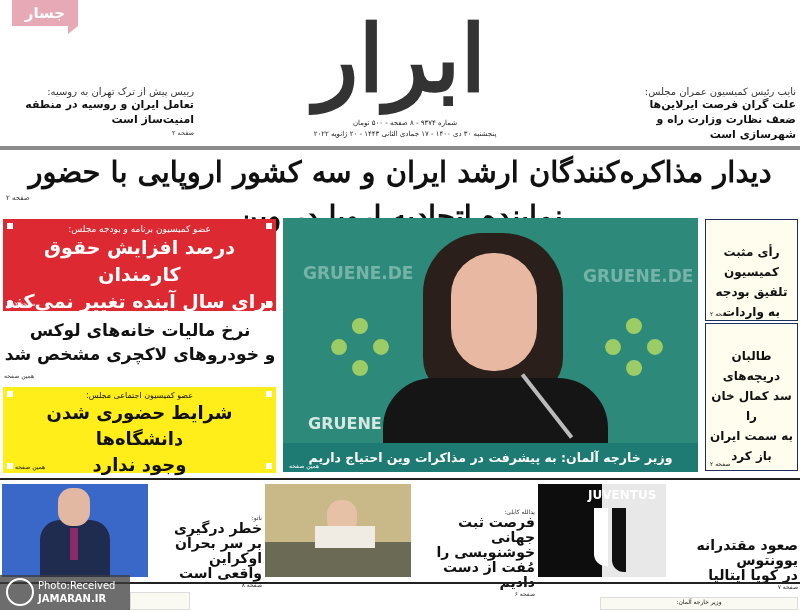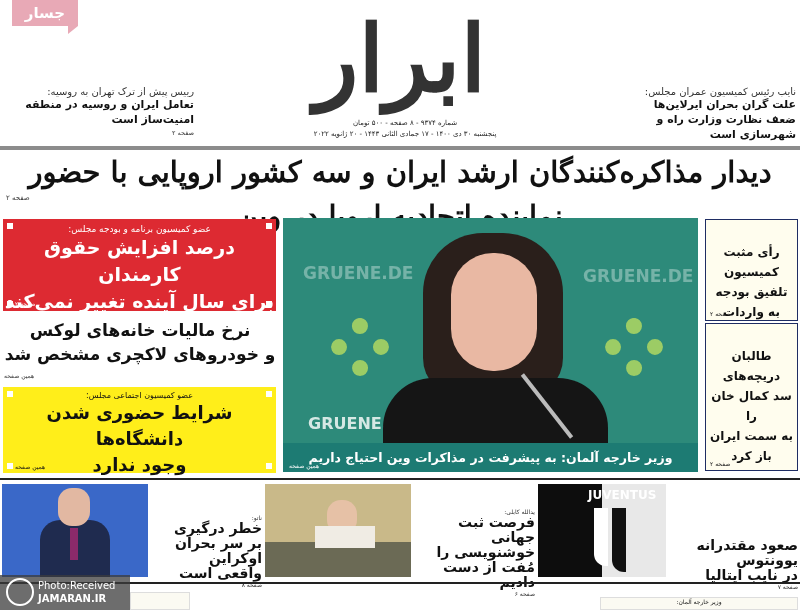--- a/index.html
+++ b/index.html
@@ -54,21 +54,21 @@
 
 <div class="abs side-brief" style="left:4px; top:86px; text-align:right;">
   <div class="kicker">رییس پیش از ترک تهران به روسیه:</div>
   <div class="title">تعامل ایران و روسیه در منطقه</div>
   <div class="title">امنیت‌ساز است</div>
   <div class="page">صفحه ۲</div>
 </div>
 
 <div class="abs side-brief" style="left:600px; top:86px; width:196px; text-align:right;">
   <div class="kicker">نایب رئیس کمیسیون عمران مجلس:</div>
-  <div class="title">علت گران بحران ایرلاین‌ها</div>
+  <div class="title">علت گران فرصت ایرلاین‌ها</div>
   <div class="title">ضعف نظارت وزارت راه و شهرسازی است</div>
   <div class="page">صفحه ۲</div>
 </div>
 
 <div class="abs rule" style="top:146px;"></div>
 
 <div class="abs main-head">دیدار مذاکره‌کنندگان ارشد ایران و سه کشور اروپایی با حضور نماینده اتحادیه اروپا در وین</div>
 <div class="abs main-page">صفحه ۲</div>
 
 <div class="abs red-box">
@@ -157,21 +157,21 @@
   <div class="page">صفحه ۶</div>
 </div>
 
 <div class="abs bottom-photo" style="left:538px; width:128px; background:linear-gradient(90deg,#0d0d0d 50%,#e8e8e8 50%);">
   <div style="position:absolute; left:50px; top:4px; color:#fff; font-weight:bold; font-size:12px; direction:ltr;">JUVENTUS</div>
   <div style="position:absolute; left:56px; top:24px; width:14px; height:58px; background:#fff; border-radius:0 0 0 12px;"></div>
   <div style="position:absolute; left:74px; top:24px; width:14px; height:64px; background:#111; border-radius:0 0 0 12px;"></div>
 </div>
 <div class="abs bottom-text" style="left:688px; top:538px;">
   <div class="title">صعود مقتدرانه یوونتوس</div>
-  <div class="title">در نایب ایتالیا</div>
+  <div class="title">در کوپا ایتالیا</div>
   <div class="page">صفحه ۷</div>
 </div>
 
 <div class="abs rule-dark" style="top:582px; height:1.5px;"></div>
 
 <div class="abs small-box" style="left:130px; top:592px; width:60px; height:18px;"></div>
 <div class="abs small-box" style="left:600px; top:597px; width:198px; height:13px; text-align:center; font-size:6px;">
   <span>وزیر خارجه آلمان:</span>
 </div>
 

